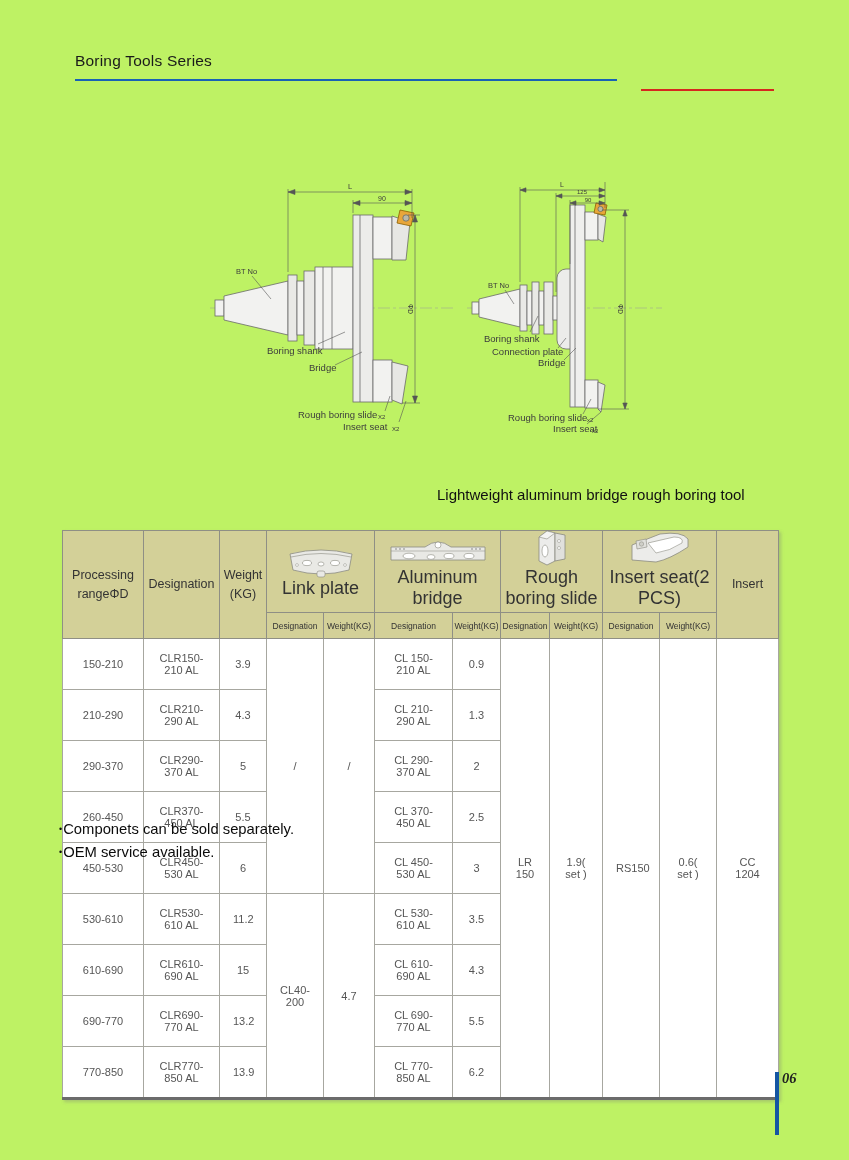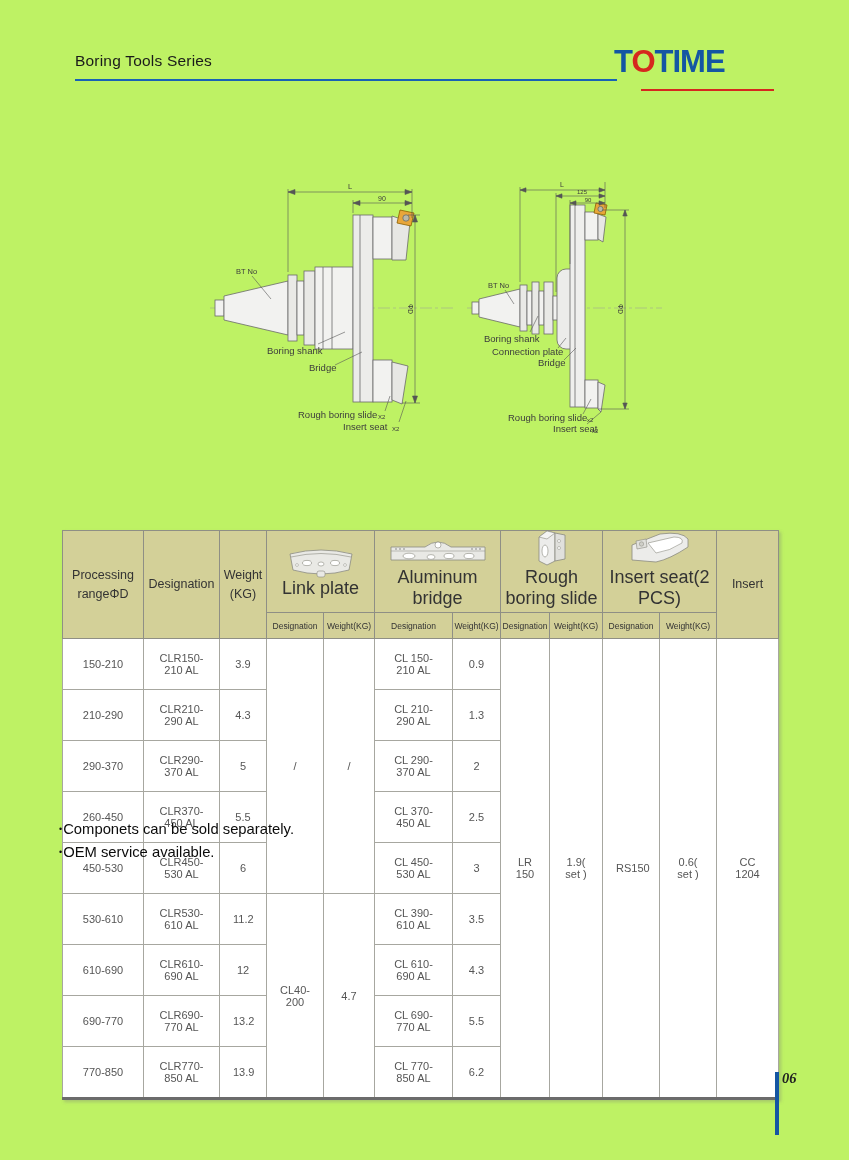--- a/index.html
+++ b/index.html
@@ -44,21 +44,20 @@
   .page-num{position:absolute;left:782px;top:1070px;font-family:"Liberation Serif",serif;
             font-style:italic;font-weight:bold;font-size:14.5px;color:#222;}
 </style>
 </head>
 <body>
 
 <div class="page">
 
   <div class="doc-title">Boring Tools Series</div>
   <div class="header-rule"></div>
-  <div class="logo"><span>T</span><span class="o">O</span><span>TIME</span></div>
   <div class="logo-underline"></div>
 
   <svg class="diagram" style="left:202px;top:172px" width="260" height="270" viewBox="0 0 260 270">
     <g stroke="#6a6a6a" stroke-width="0.8" fill="#f2f2f0">
       <line x1="8" y1="136" x2="252" y2="136" stroke="#999" stroke-width="0.5" stroke-dasharray="12 3 3 3"></line>
       <g>
         <rect x="13" y="128" width="9" height="16"></rect>
         <polygon points="22,124 86,109 86,163 22,148"></polygon>
       </g>
       <g>
@@ -191,20 +190,21 @@
     <text x="26" y="116" font-size="7.5">BT No</text>
     <text x="22" y="170" font-size="9.5">Boring shank</text>
     <text x="30" y="183" font-size="9.5">Connection plate</text>
     <text x="76" y="194" font-size="9.5">Bridge</text>
     <text x="46" y="249" font-size="9.5">Rough boring slide</text>
     <text x="125" y="250" font-size="6">x2</text>
     <text x="91" y="260" font-size="9.5">Insert seat</text>
     <text x="130" y="261" font-size="6">x2</text>
   </svg>
 
+  <div class="caption">Lightweight aluminum bridge rough boring tool</div>
 
   <div class="table-wrap">
   <table class="boring">
     <colgroup>
       <col style="width:81px">
           <col style="width:76px">
           <col style="width:47px">
       <col style="width:57px">
           <col style="width:51px">
       <col style="width:78px">
@@ -340,27 +340,27 @@
         <td>6</td>
         <td class="des">CL 450-530 AL</td>
         <td>3</td>
       </tr>
       <tr>
         <td class="rng">530-610</td>
         <td class="des">CLR530-610 AL</td>
         <td>11.2</td>
         <td class="mrg" rowspan="4">CL40-200</td>
         <td class="mrg" rowspan="4">4.7</td>
-        <td class="des">CL 390-610 AL</td>
+        <td class="des">CL 530-610 AL</td>
         <td>3.5</td>
       </tr>
       <tr>
         <td class="rng">610-690</td>
         <td class="des">CLR610-690 AL</td>
-        <td>12</td>
+        <td>15</td>
         <td class="des">CL 610-690 AL</td>
         <td>4.3</td>
       </tr>
       <tr>
         <td class="rng">690-770</td>
         <td class="des">CLR690-770 AL</td>
         <td>13.2</td>
         <td class="des">CL 690-770 AL</td>
         <td>5.5</td>
       </tr>

